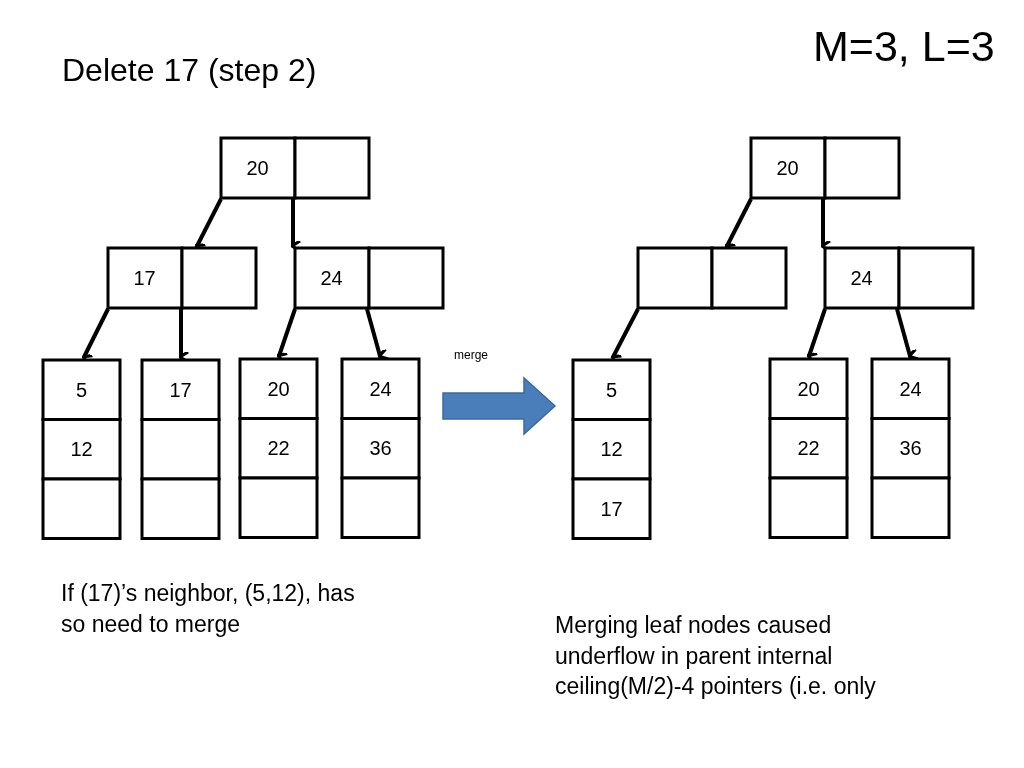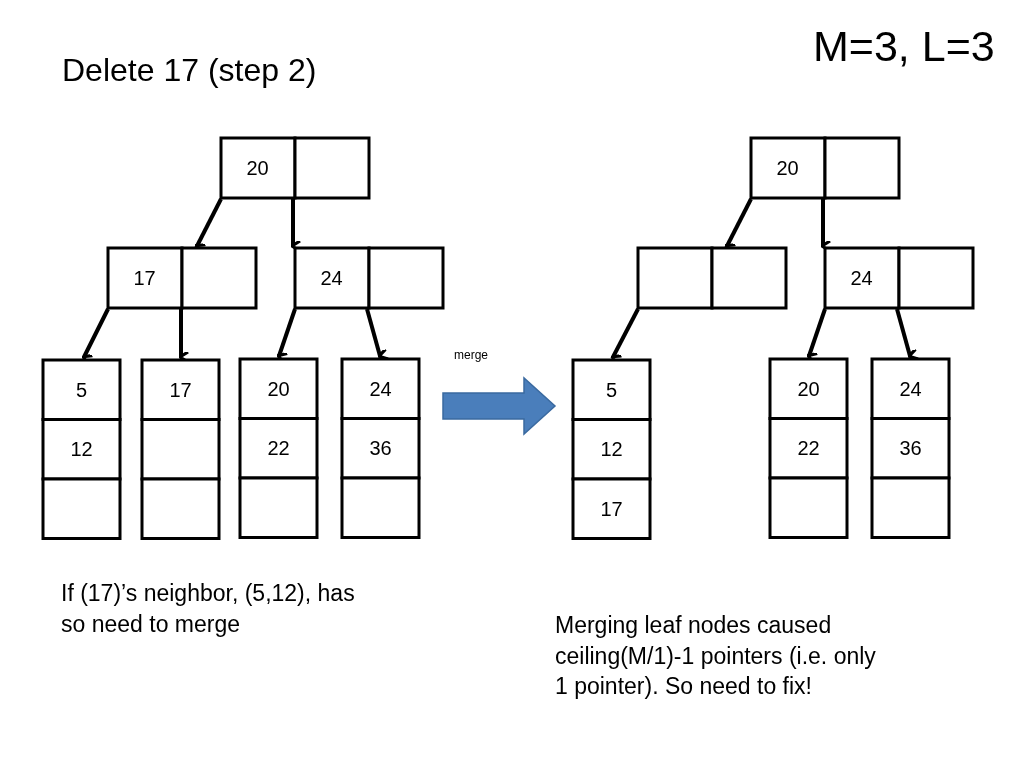--- a/index.html
+++ b/index.html
@@ -96,15 +96,15 @@
 
 <div class="merge-label">merge</div>
 
 <div class="caption caption-left">
   <div>If (17)’s neighbor, (5,12), has</div>
   <div>so need to merge</div>
 </div>
 
 <div class="caption caption-right">
   <div>Merging leaf nodes caused</div>
-  <div>ceiling(M/1)-1 pointers (i.e. only</div>
-  <div>1 pointer). So need to fix!</div>
+  <div>underflow in parent internal</div>
+  <div>ceiling(M/2)-4 pointers (i.e. only</div>
 </div>
 
 </body></html>

